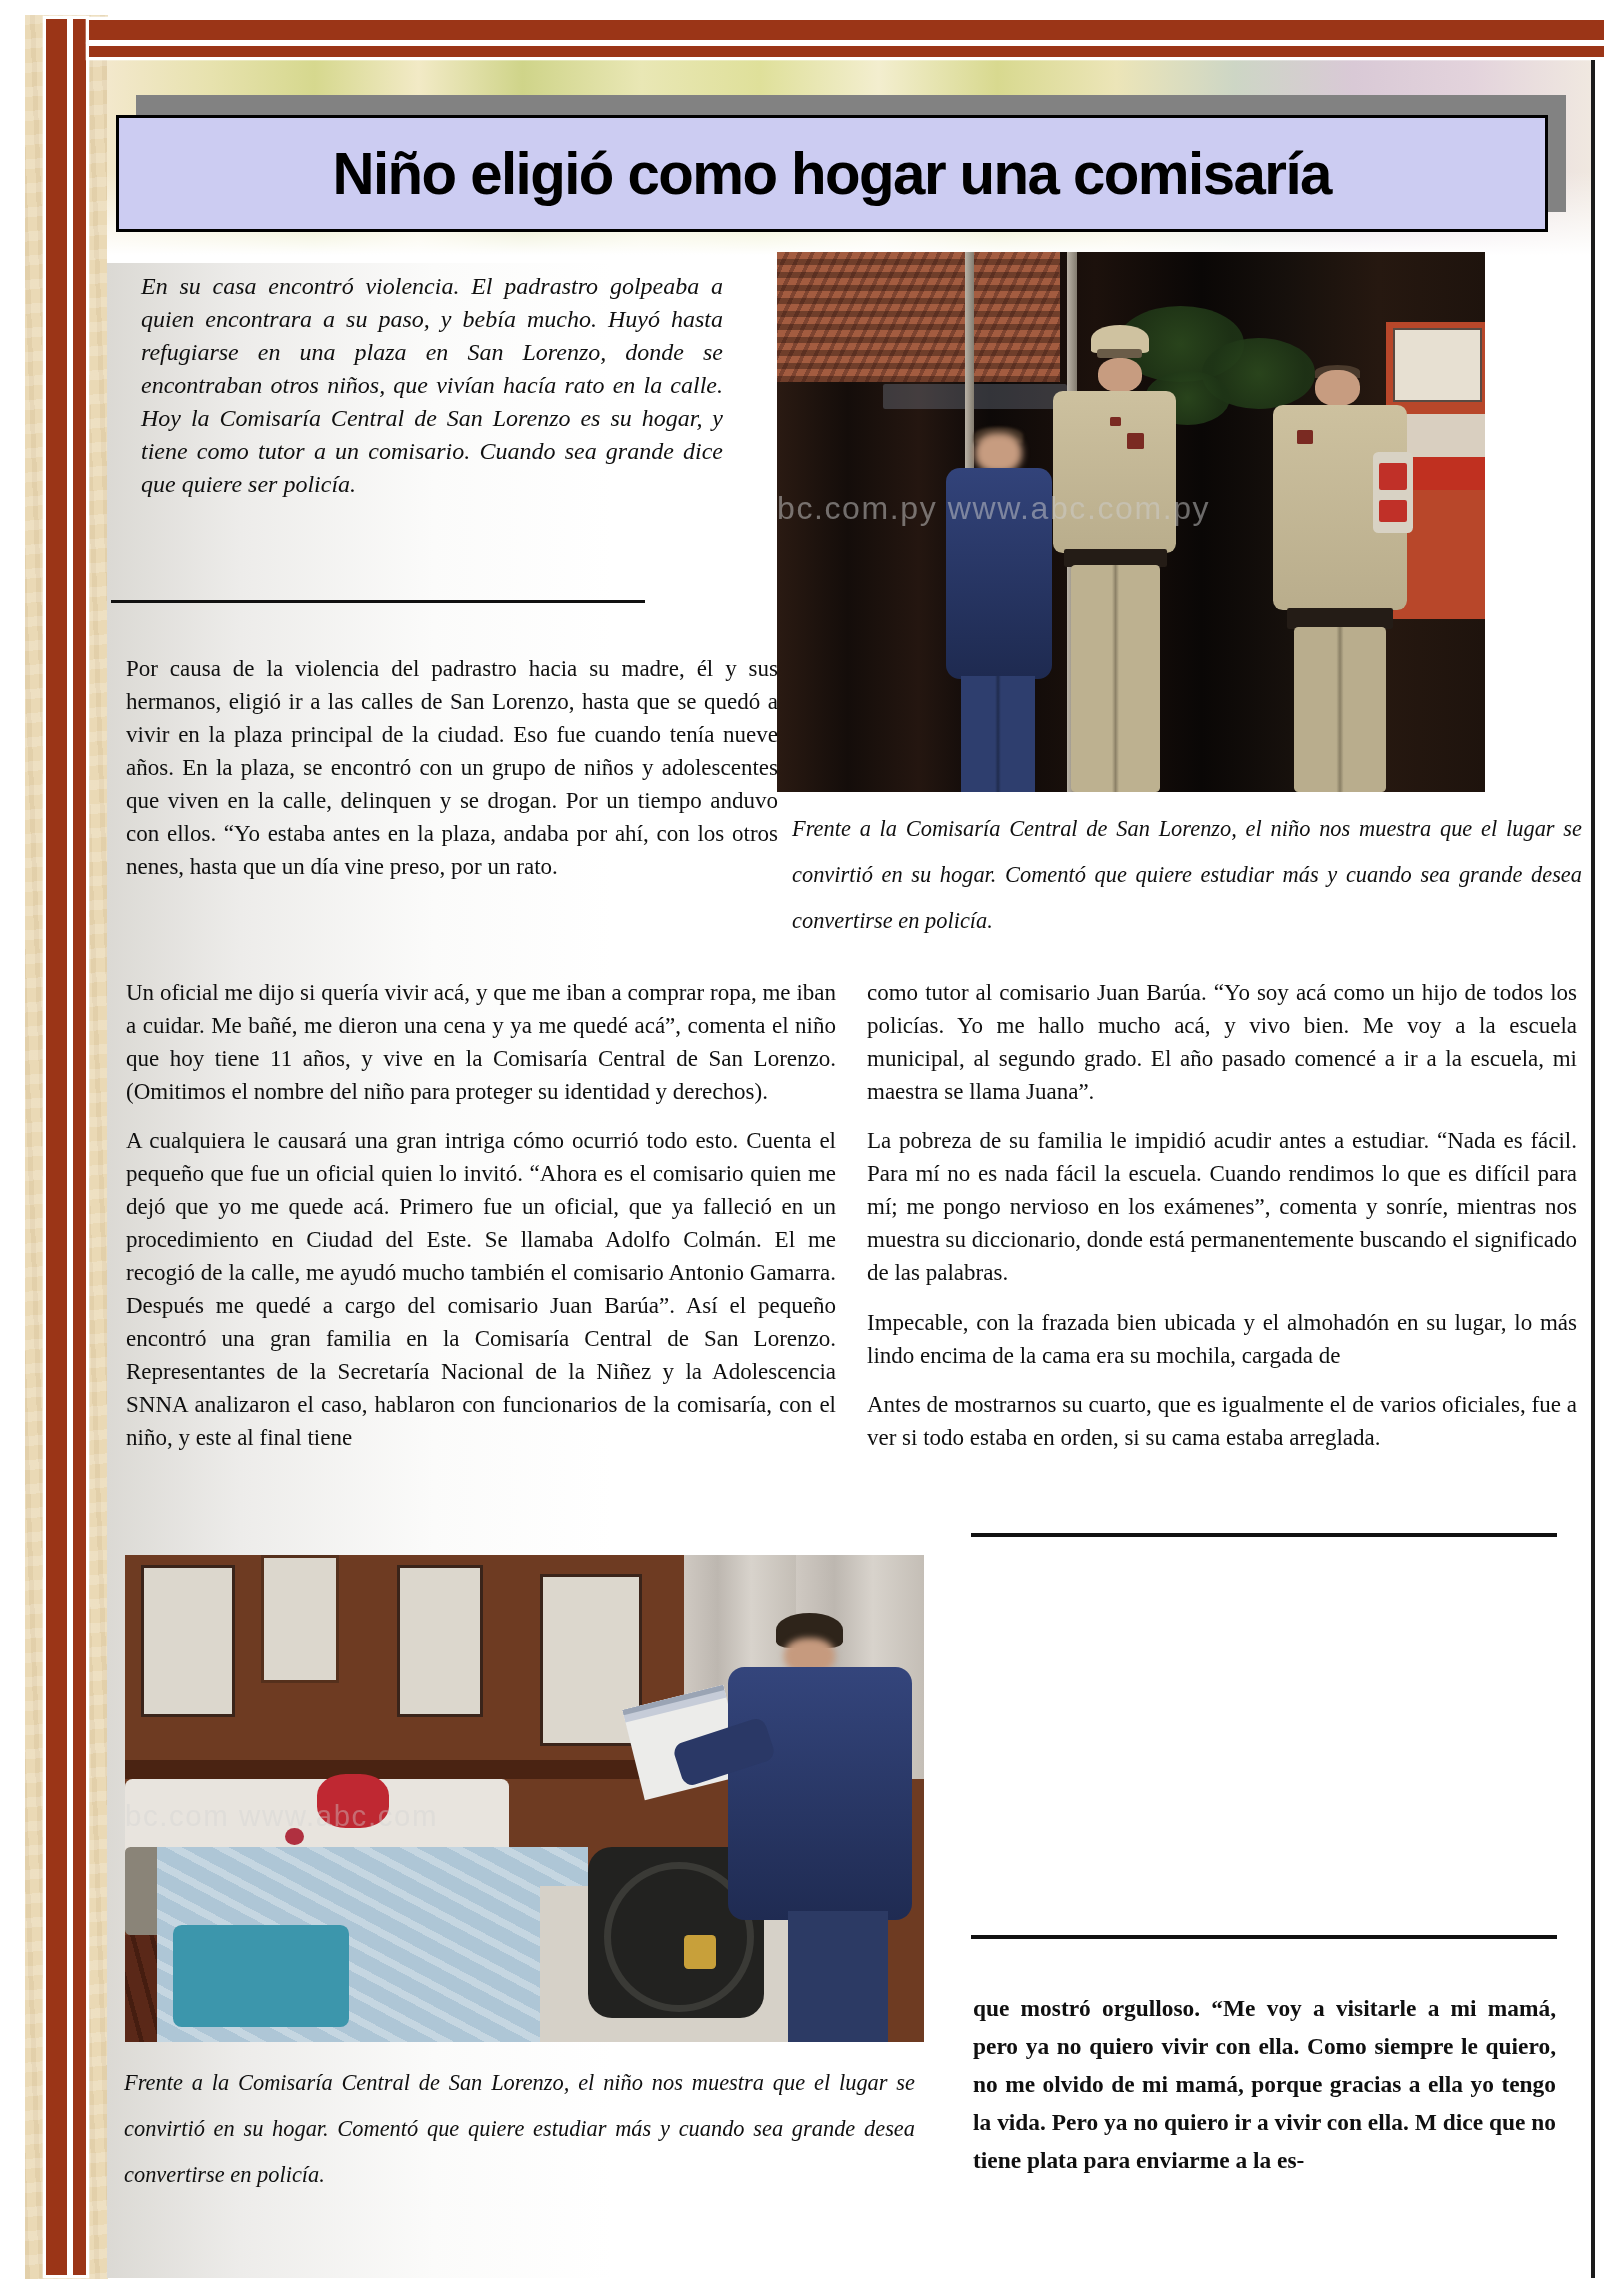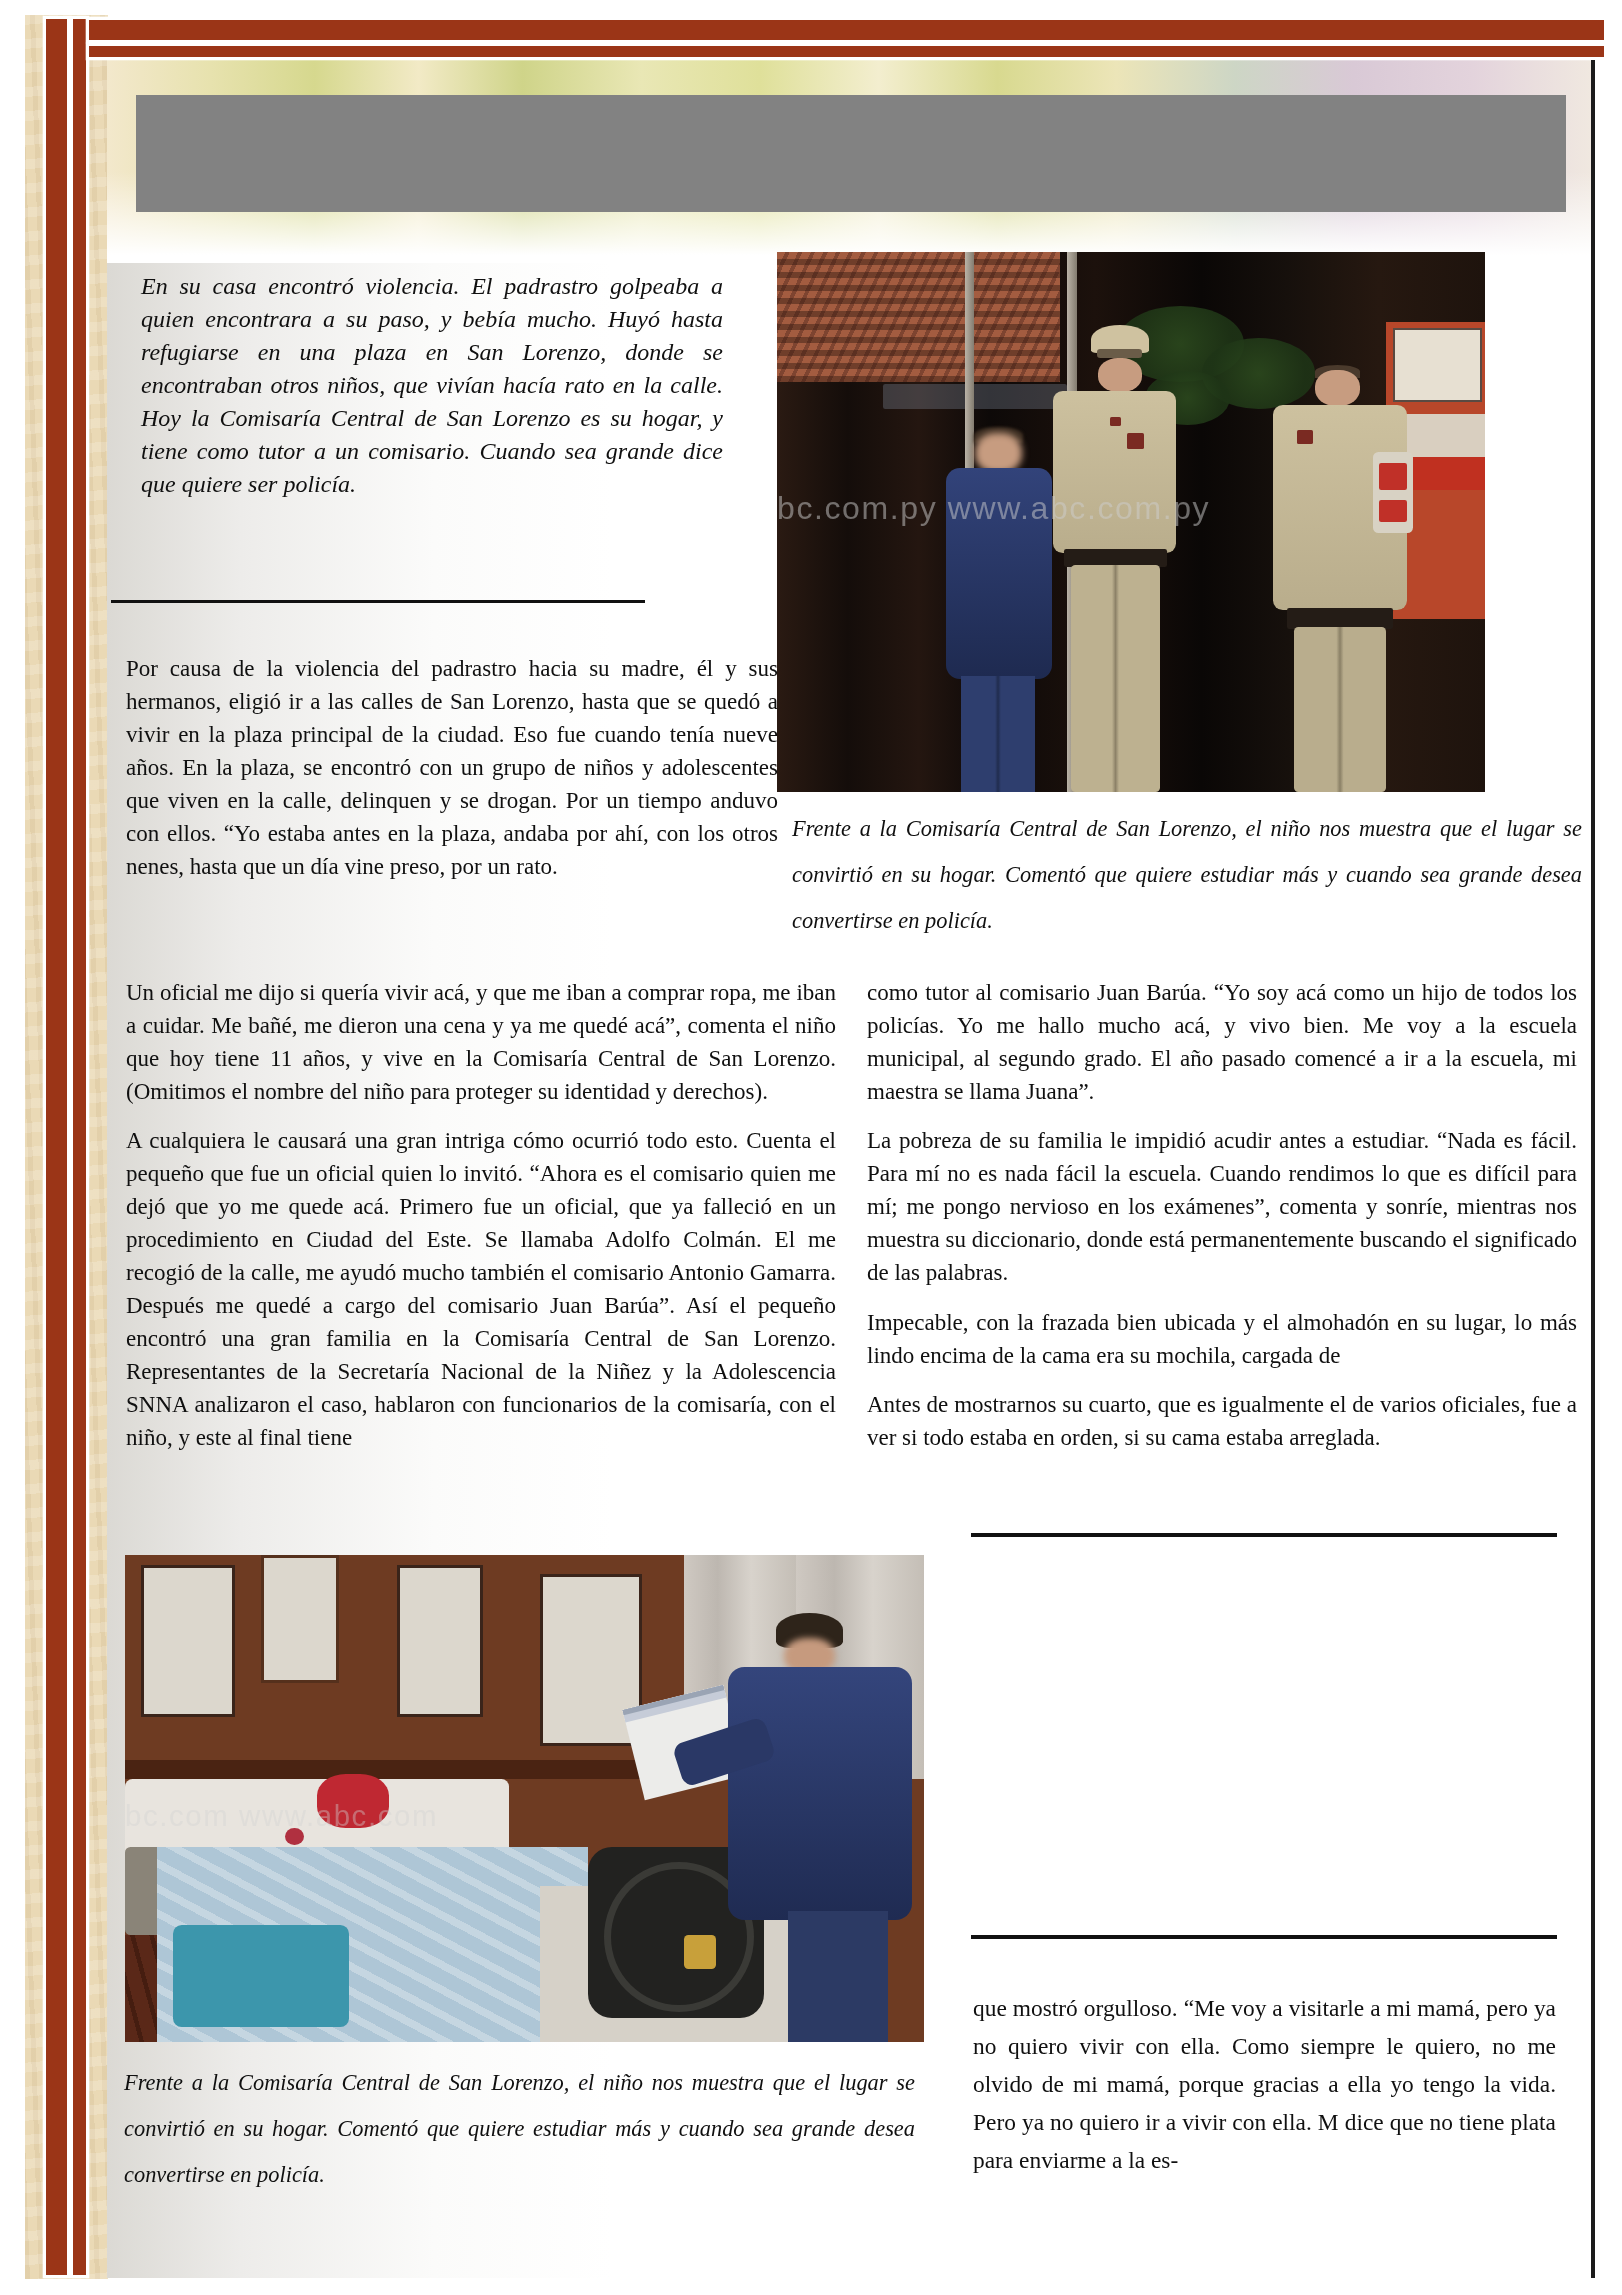--- a/index.html
+++ b/index.html
@@ -41,21 +41,21 @@
   .rule-intro{left:111px;top:600px;width:534px;}
   .lead{left:126px;top:652px;width:652px;font-size:23px;line-height:33px;}
   .col{position:absolute;top:976px;width:710px;font-size:23px;line-height:33px;text-align:justify;}
   .col p{margin:0 0 16.4px 0;}
   .col.left{left:126px;}
   .col.right{left:867px;}
   .rule-r1{left:971px;top:1533px;width:586px;height:3.8px;}
   .pull-quote{left:973px;top:1575px;width:571px;font-size:30.5px;line-height:44px;
     font-weight:bold;font-style:italic;}
   .rule-r2{left:971px;top:1935px;width:586px;height:3.8px;}
-  .closing{left:973px;top:1989px;width:583px;font-size:23.4px;line-height:38px;}
+  .closing{left:973px;top:1989px;width:583px;font-size:23.4px;line-height:38px;font-weight:bold;}
   .caption{font-style:italic;font-size:22.4px;line-height:46px;}
   .caption1{left:792px;top:806px;width:790px;}
   .caption2{left:124px;top:2060px;width:791px;}
 
   
   .photo{position:absolute;overflow:hidden;}
   .photo *{position:absolute;}
   .photo1{left:777px;top:252px;width:708px;height:540px;
     background:linear-gradient(90deg,#2a1a12 0%,#140d0a 10%,#241610 20%,#0d0908 30%,#1c110c 45%,#0a0706 60%,#16100c 72%,#261810 85%,#1e130d 100%);}
   .p1-roof{left:0;top:0;width:40%;height:24%;
@@ -153,20 +153,23 @@
   <div class="tan-strip"></div>
   <div class="panel"></div>
   <div class="texture-band"></div>
   <div class="vbar outer"></div>
   <div class="vbar inner"></div>
   <div class="hbar thick"></div>
   <div class="hbar thin"></div>
   <div class="right-line"></div>
 
   <div class="title-shadow"></div>
+  <div class="title-box">
+    <span class="title-text">Niño eligió como hogar una comisaría</span>
+  </div>
 
   <div class="txt intro">En su casa encontró violencia. El padrastro golpeaba a quien encontrara a su paso, y bebía mucho. Huyó hasta refugiarse en una plaza en San Lorenzo, donde se encontraban otros niños, que vivían hacía rato en la calle. Hoy la Comisaría Central de San Lorenzo es su hogar, y tiene como tutor a un comisario. Cuando sea grande dice que quiere ser policía.</div>
   <div class="rule rule-intro"></div>
 
   <div class="photo photo1">
     <div class="p1-roof"></div>
     <div class="p1-sign"></div>
     <div class="p1-post a"></div>
     <div class="p1-post b"></div>
     <div class="p1-leaf a"></div>

